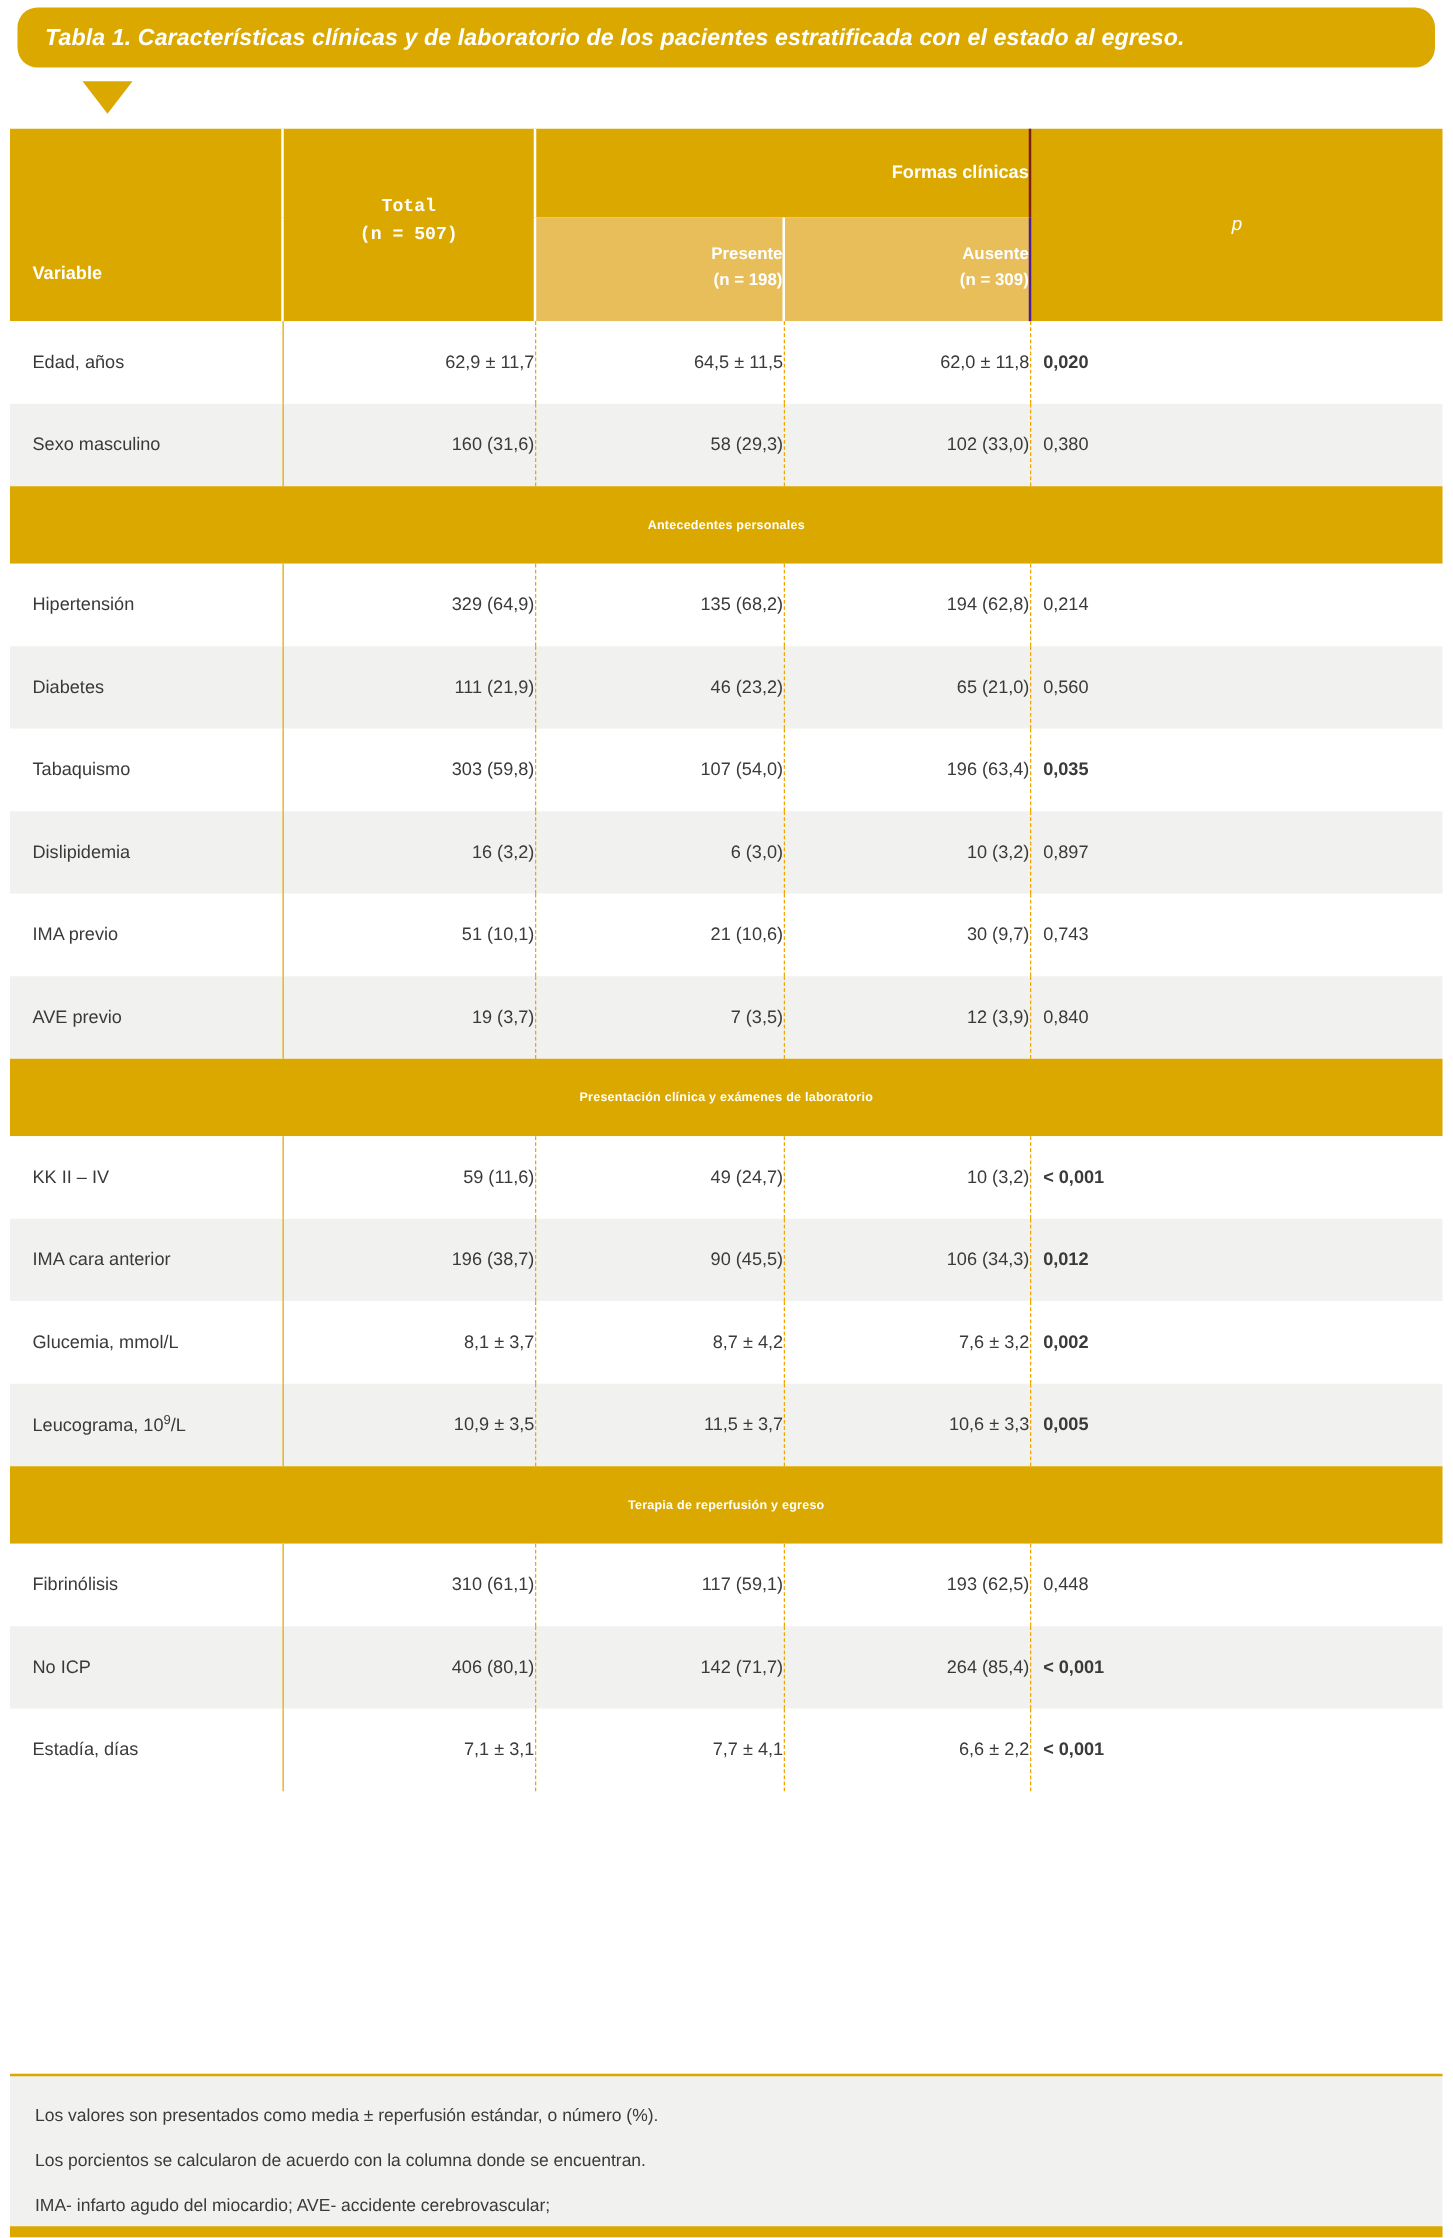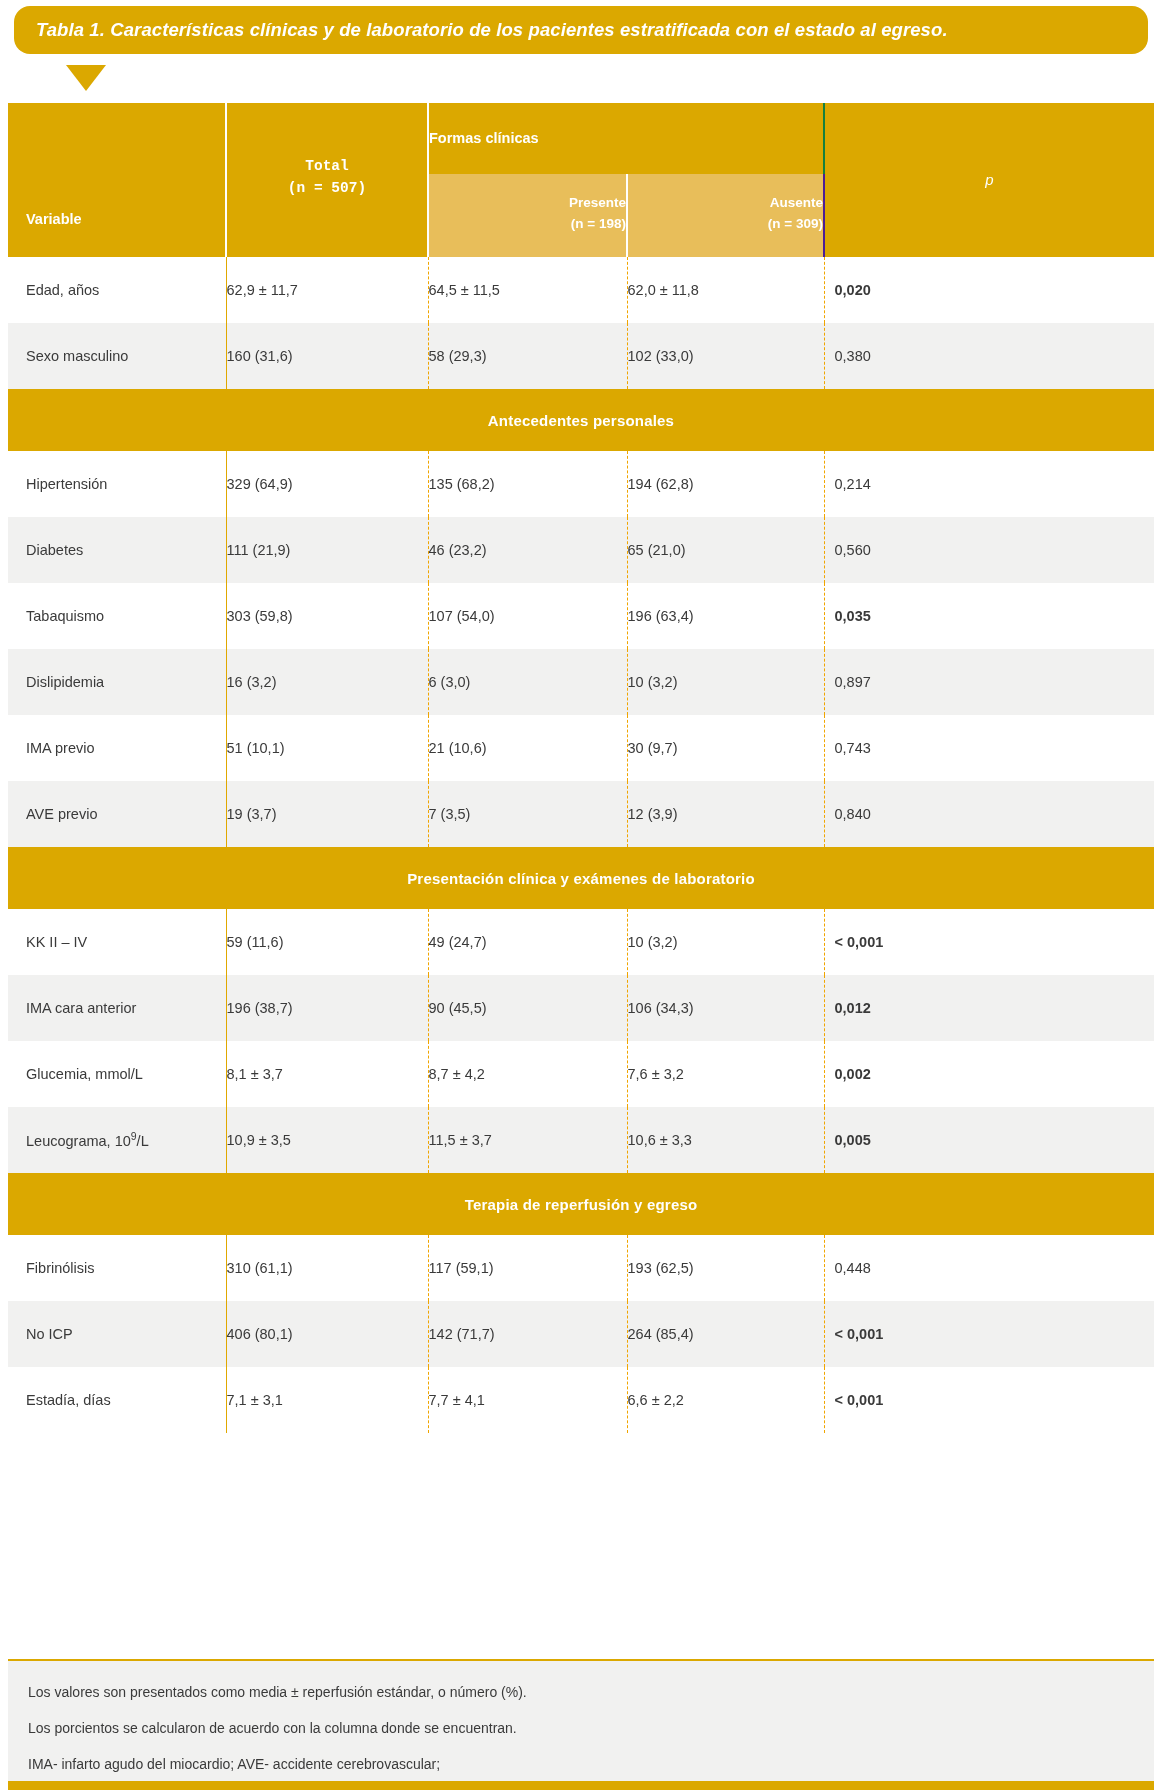--- a/index.html
+++ b/index.html
@@ -93,25 +93,25 @@
   .hd-total {
     vertical-align: middle;
     text-align: center;
     line-height: 1.55;
     font-size: 14.5px;
     border-right: 2px solid #ffffff;
     padding-bottom: 6px;
     font-family: Liberation Mono, monospace;
   }
   .hd-group {
-    text-align: left;
+    text-align: right;
     vertical-align: middle;
     font-size: 14.5px;
     height: 58px;
-    border-right: 2px solid #15803d;
+    border-right: 2px solid #7f1d1d;
     padding-bottom: 2px;
   }
   .hd-sub {
     text-align: right;
     vertical-align: middle;
     line-height: 1.55;
     font-size: 13.5px;
     height: 66px;
     padding-bottom: 4px;
   }
@@ -135,39 +135,39 @@
   }
   tr.band { background: #f1f1f0; }
   tr.plain { background: #ffffff; }
 
   td.var {
     text-align: left;
     padding-left: 18px;
     border-right: 1.6px solid #E0A800;
   }
   td.num {
-    text-align: left;
+    text-align: right;
     margin-top: 15px;
   }
   td.dash-l {
     border-left: 1.6px dashed #F0A500;
   }
   td.pval {
     text-align: left;
     border-left: 1.6px dashed #F0A500;
     padding-left: 10px;
   }
   td.pval.sig { font-weight: 700; }
 
   
   tr.section td {
     background: #DBA800;
     color: #ffffff;
     font-weight: 700;
-    font-size: 15px;
+    font-size: 10px;
     text-align: center;
     height: 62px;
     border: none;
     letter-spacing: 0.2px;
   }
 
   
   .notes {
     position: absolute;
     left: 8px;

